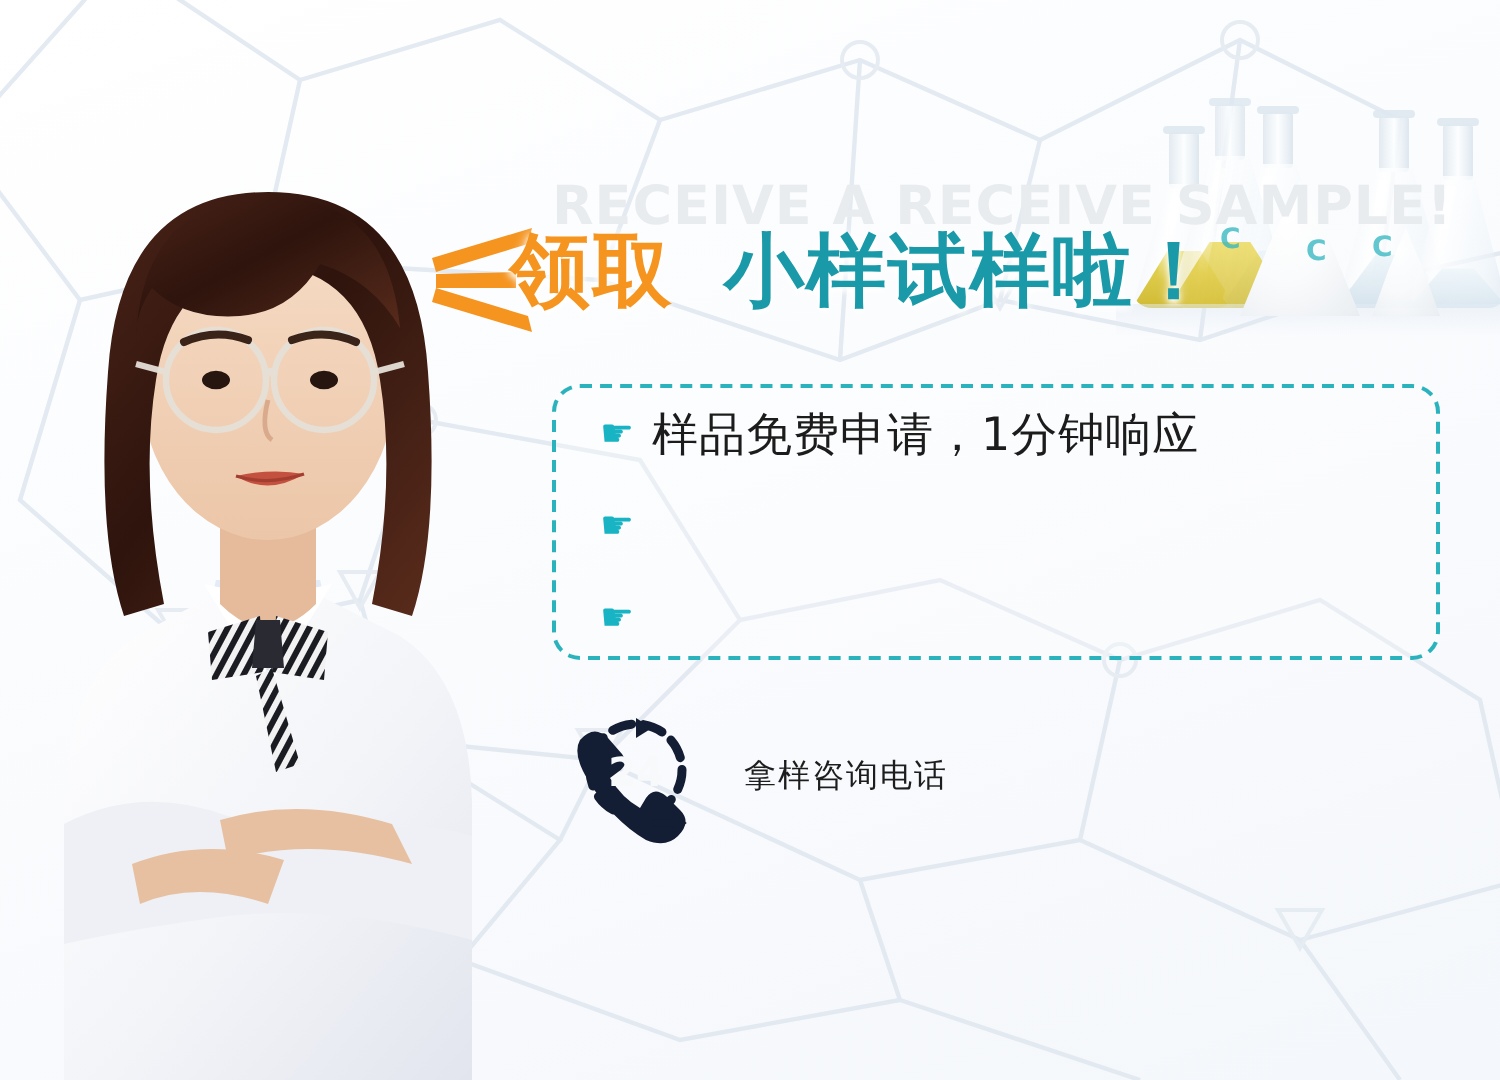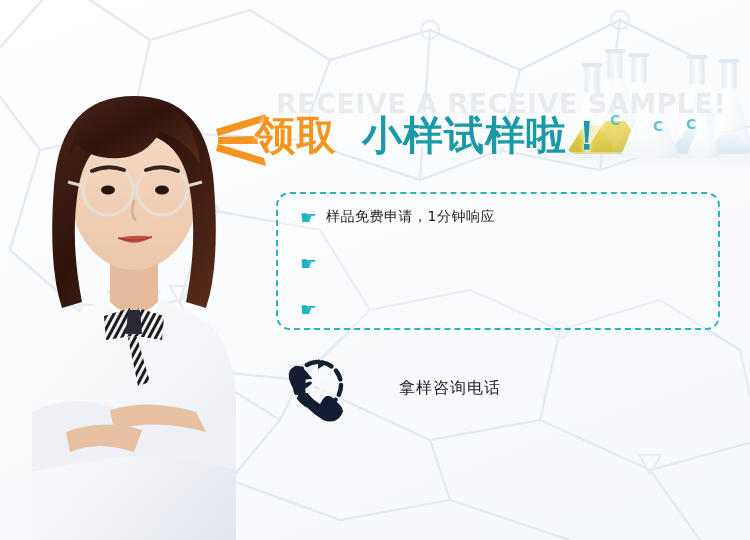--- a/index.html
+++ b/index.html
@@ -65,25 +65,25 @@
 
   
   .featurebox{
     position:absolute;left:276px;top:192px;width:444px;height:138px;z-index:6;
     border:2px dashed #2bb3bd;border-radius:14px;
     background:rgba(255,255,255,.30);
     box-sizing:border-box;
   }
   .frow{display:flex;align-items:center;height:46px;padding-left:22px;}
   .fbullet{width:26px;flex:0 0 26px;color:#18b4c4;font-size:19px;line-height:1;}
-  .ftext{font-size:14px;color:#1c1c1c;letter-spacing:.5px;
+  .ftext{font-size:23px;color:#1c1c1c;letter-spacing:.5px;
      font-family:"DejaVu Sans","Liberation Sans",sans-serif;white-space:nowrap;}
 
   
-  .phonerow{position:absolute;left:278px;top:352px;z-index:6;display:flex;align-items:center;gap:27px;}
+  .phonerow{position:absolute;left:278px;top:352px;z-index:6;display:flex;align-items:center;}
   .phoneicon{width:72px;height:72px;flex:0 0 72px;position:relative;}
   .phonetext{font-size:16px;color:#1d1d1d;margin-left:22px;letter-spacing:1px;
      font-family:"DejaVu Sans","Liberation Sans",sans-serif;white-space:nowrap;}
 </style>
 </head>
 <body>
 
 <div class="banner">
 
   <svg class="molecules" viewBox="0 0 750 540" preserveAspectRatio="none">

